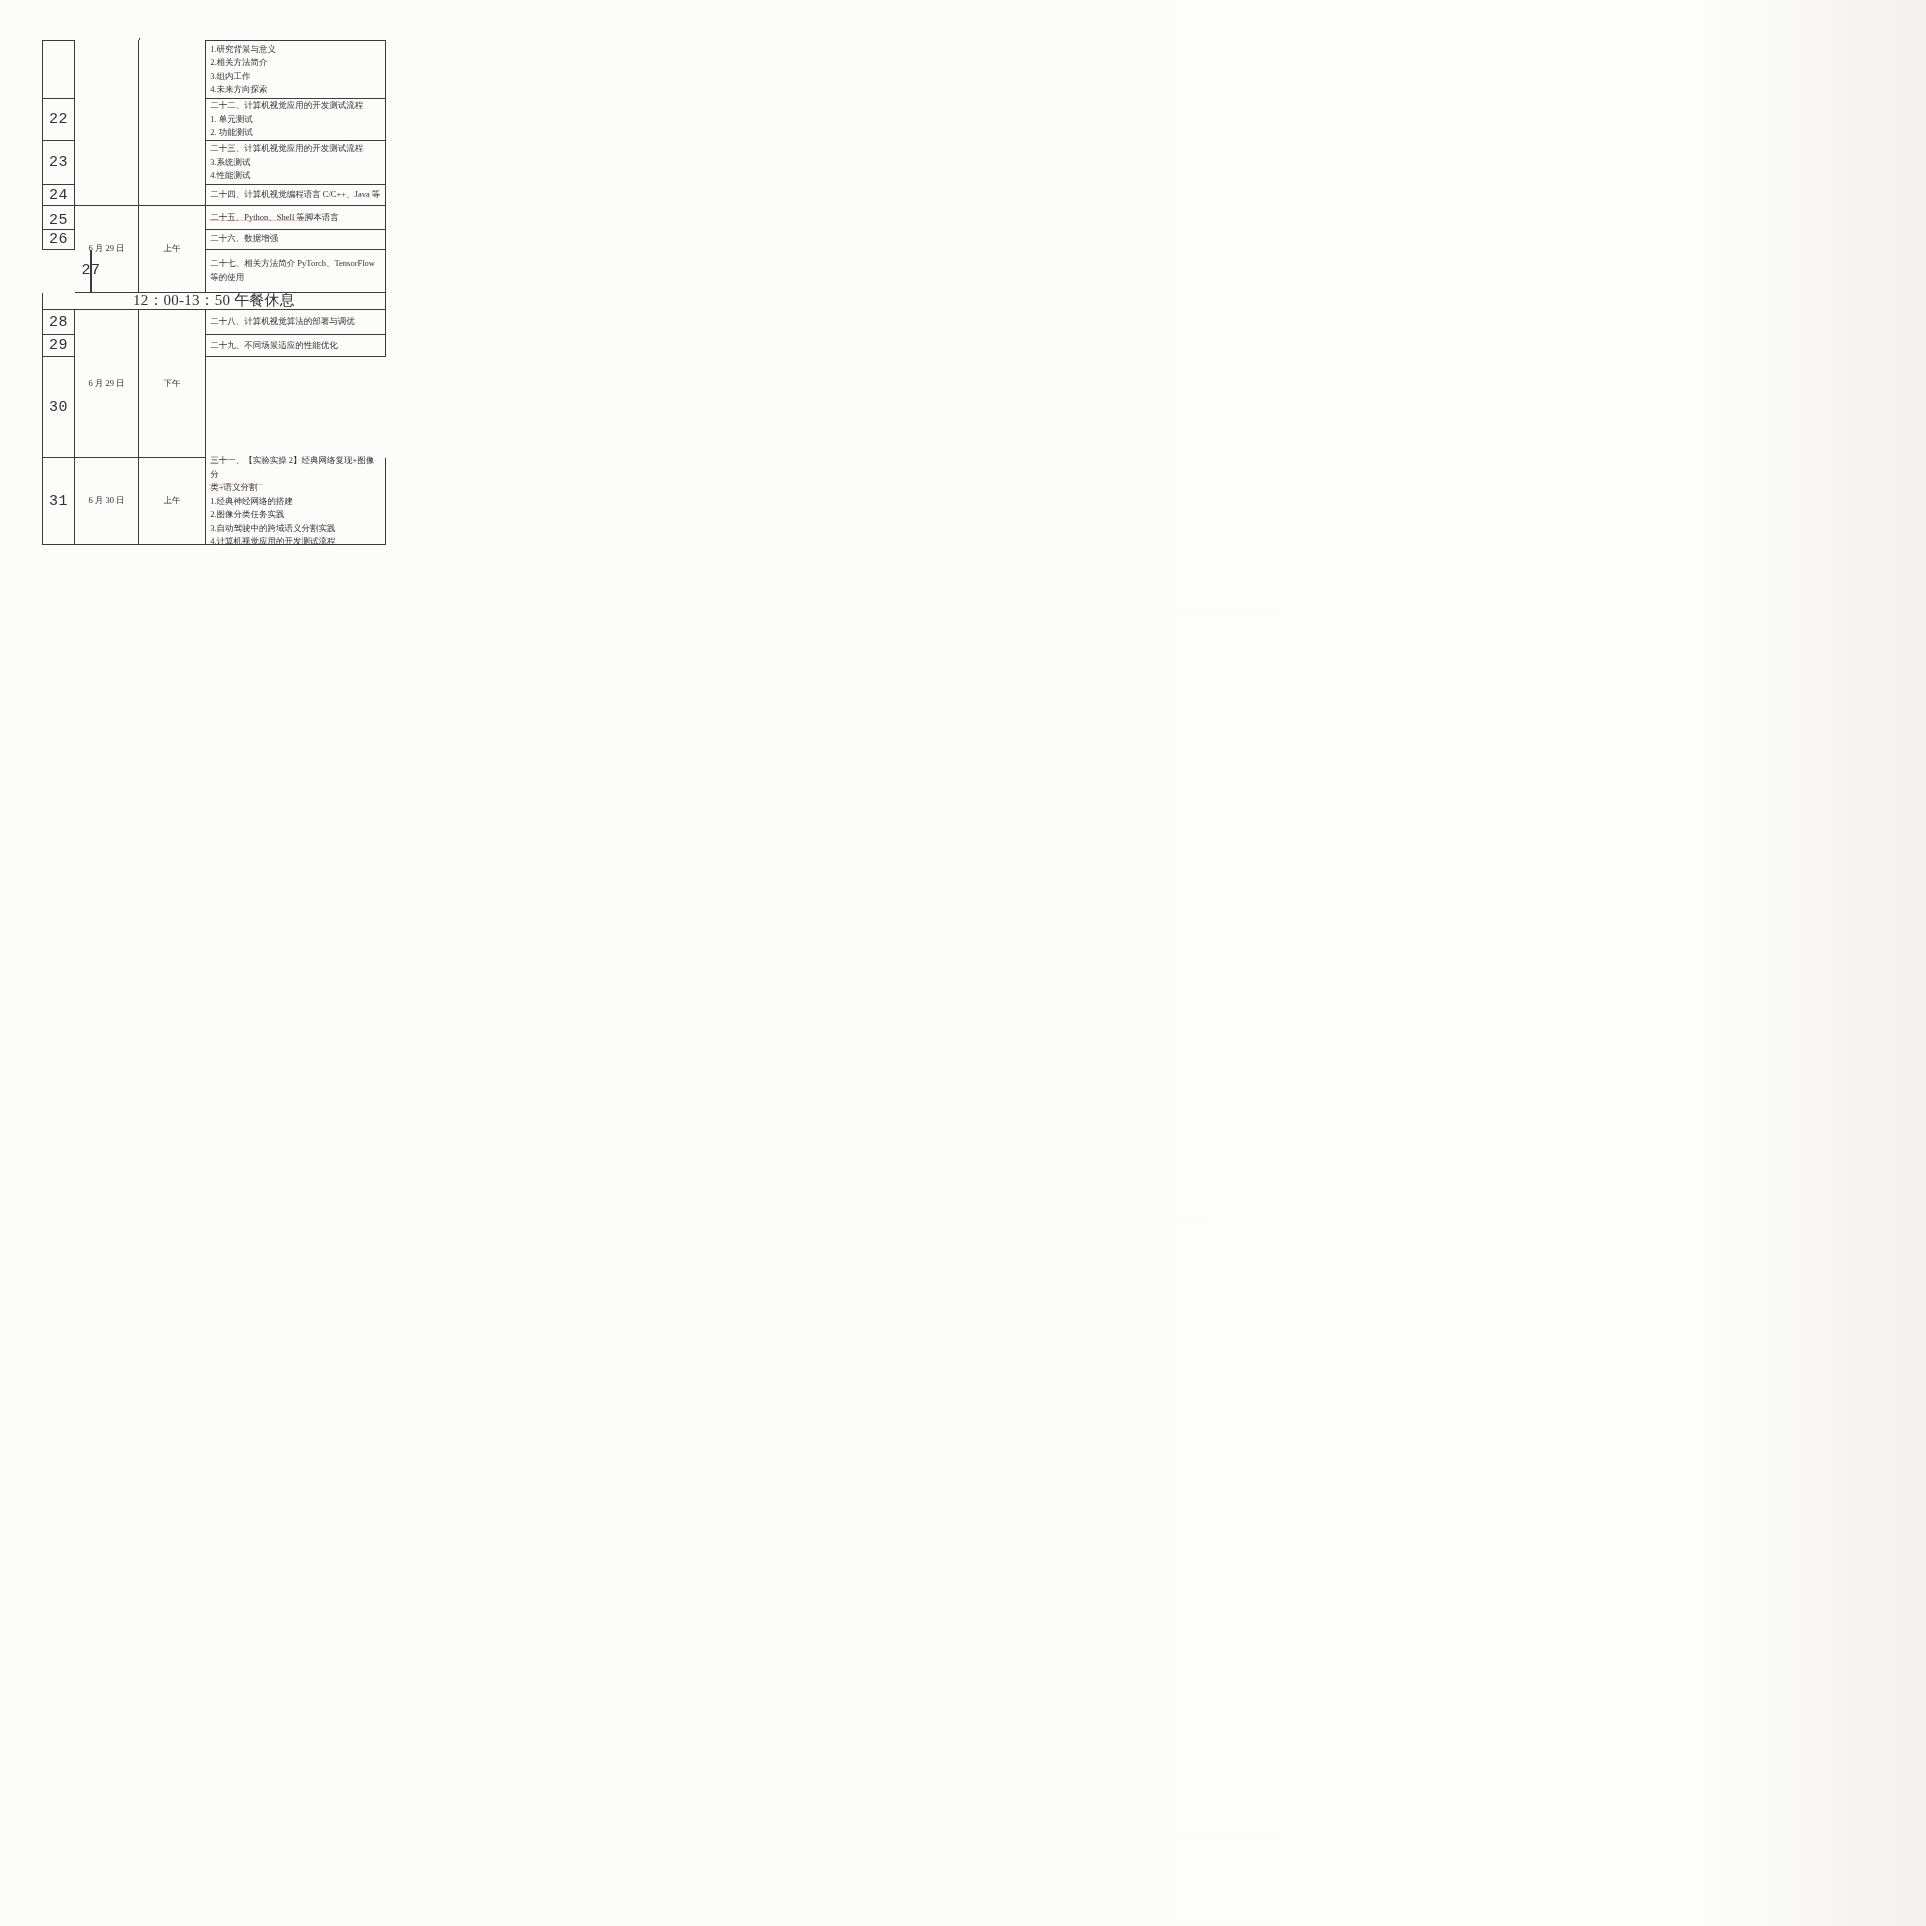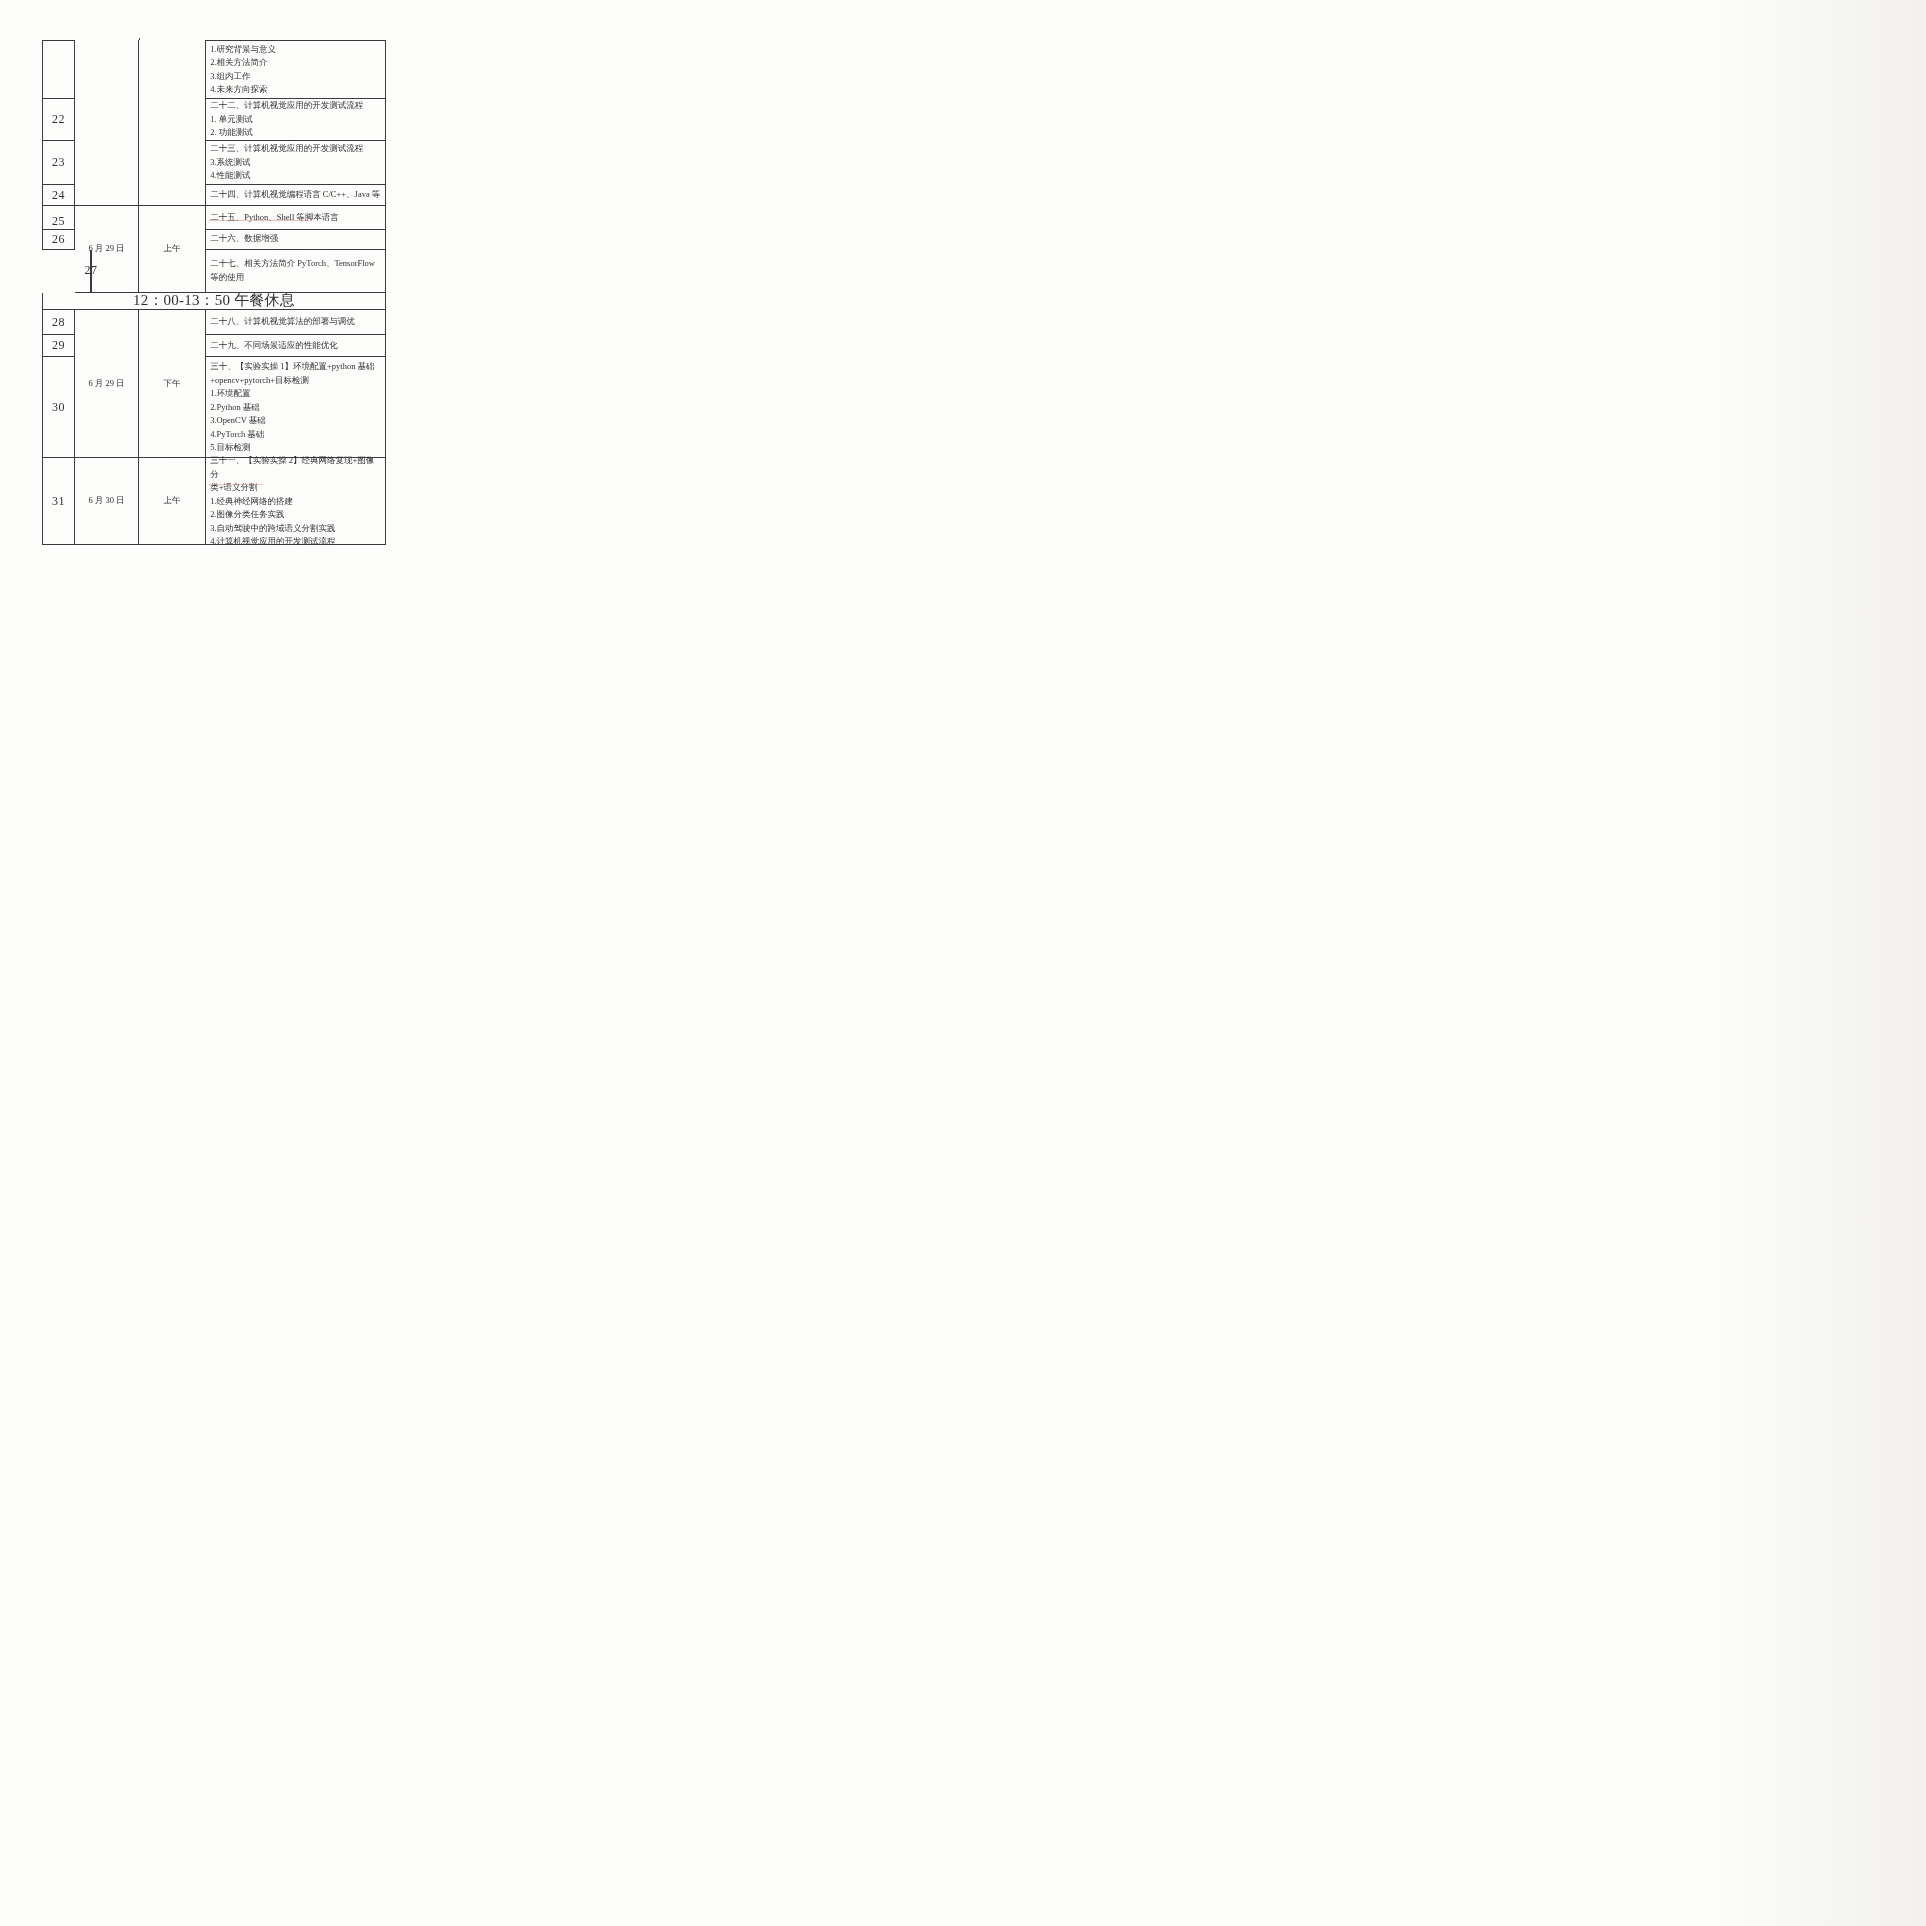--- a/index.html
+++ b/index.html
@@ -26,21 +26,21 @@
     box-sizing:border-box;
     border-right:0.8px solid var(--bc);
     border-bottom:0.8px solid var(--bc);
     display:flex;align-items:center;justify-content:center;
     position:relative;
     background:transparent;
   }
   .bl{border-left:0.8px solid var(--bc);}
   .bt{border-top:0.8px solid var(--bc);}
   .thick{border-bottom-width:1.2px;}
-  .num{font-size:12px;letter-spacing:0.4px;}
+  .num{font-size:15px;letter-spacing:0.4px;font-family:Liberation Mono, monospace;}
   .dt{font-size:8.5px;}
   .content{
     justify-content:flex-start;
     padding:1.5px 3.9px 1.5px 4.2px;
   }
   .content .txt{
     white-space:pre-line;
     font-size:8.5px;
     line-height:13.5px;
   }
@@ -161,29 +161,20 @@
     <div class="cell num bl" style="grid-column:1;grid-row:10;">
       <span>29</span>
     </div>
     <div class="cell content" style="grid-column:4;grid-row:10;">
       <span class="txt">二十九、不同场景适应的性能优化</span>
     </div>
 
     <div class="cell num bl thick" style="grid-column:1;grid-row:11;">
       <span>30</span>
     </div>
-    <div class="cell content thick" style="grid-column:4;grid-row:11;">
-      <span class="txt">三十、【实验实操 1】环境配置+python 基础
-+opencv+pytorch+目标检测
-1.环境配置
-2.Python 基础
-3.OpenCV 基础
-4.PyTorch 基础
-5.目标检测</span>
-    </div>
 
     <div class="cell num bl thick" style="grid-column:1;grid-row:12;">
       <span>31</span>
     </div>
     <div class="cell dt thick" style="grid-column:2;grid-row:12;text-align:center;">
       <span>6 月 30 日</span>
     </div>
     <div class="cell dt thick" style="grid-column:3;grid-row:12;">
       <span>上午</span>
     </div>

